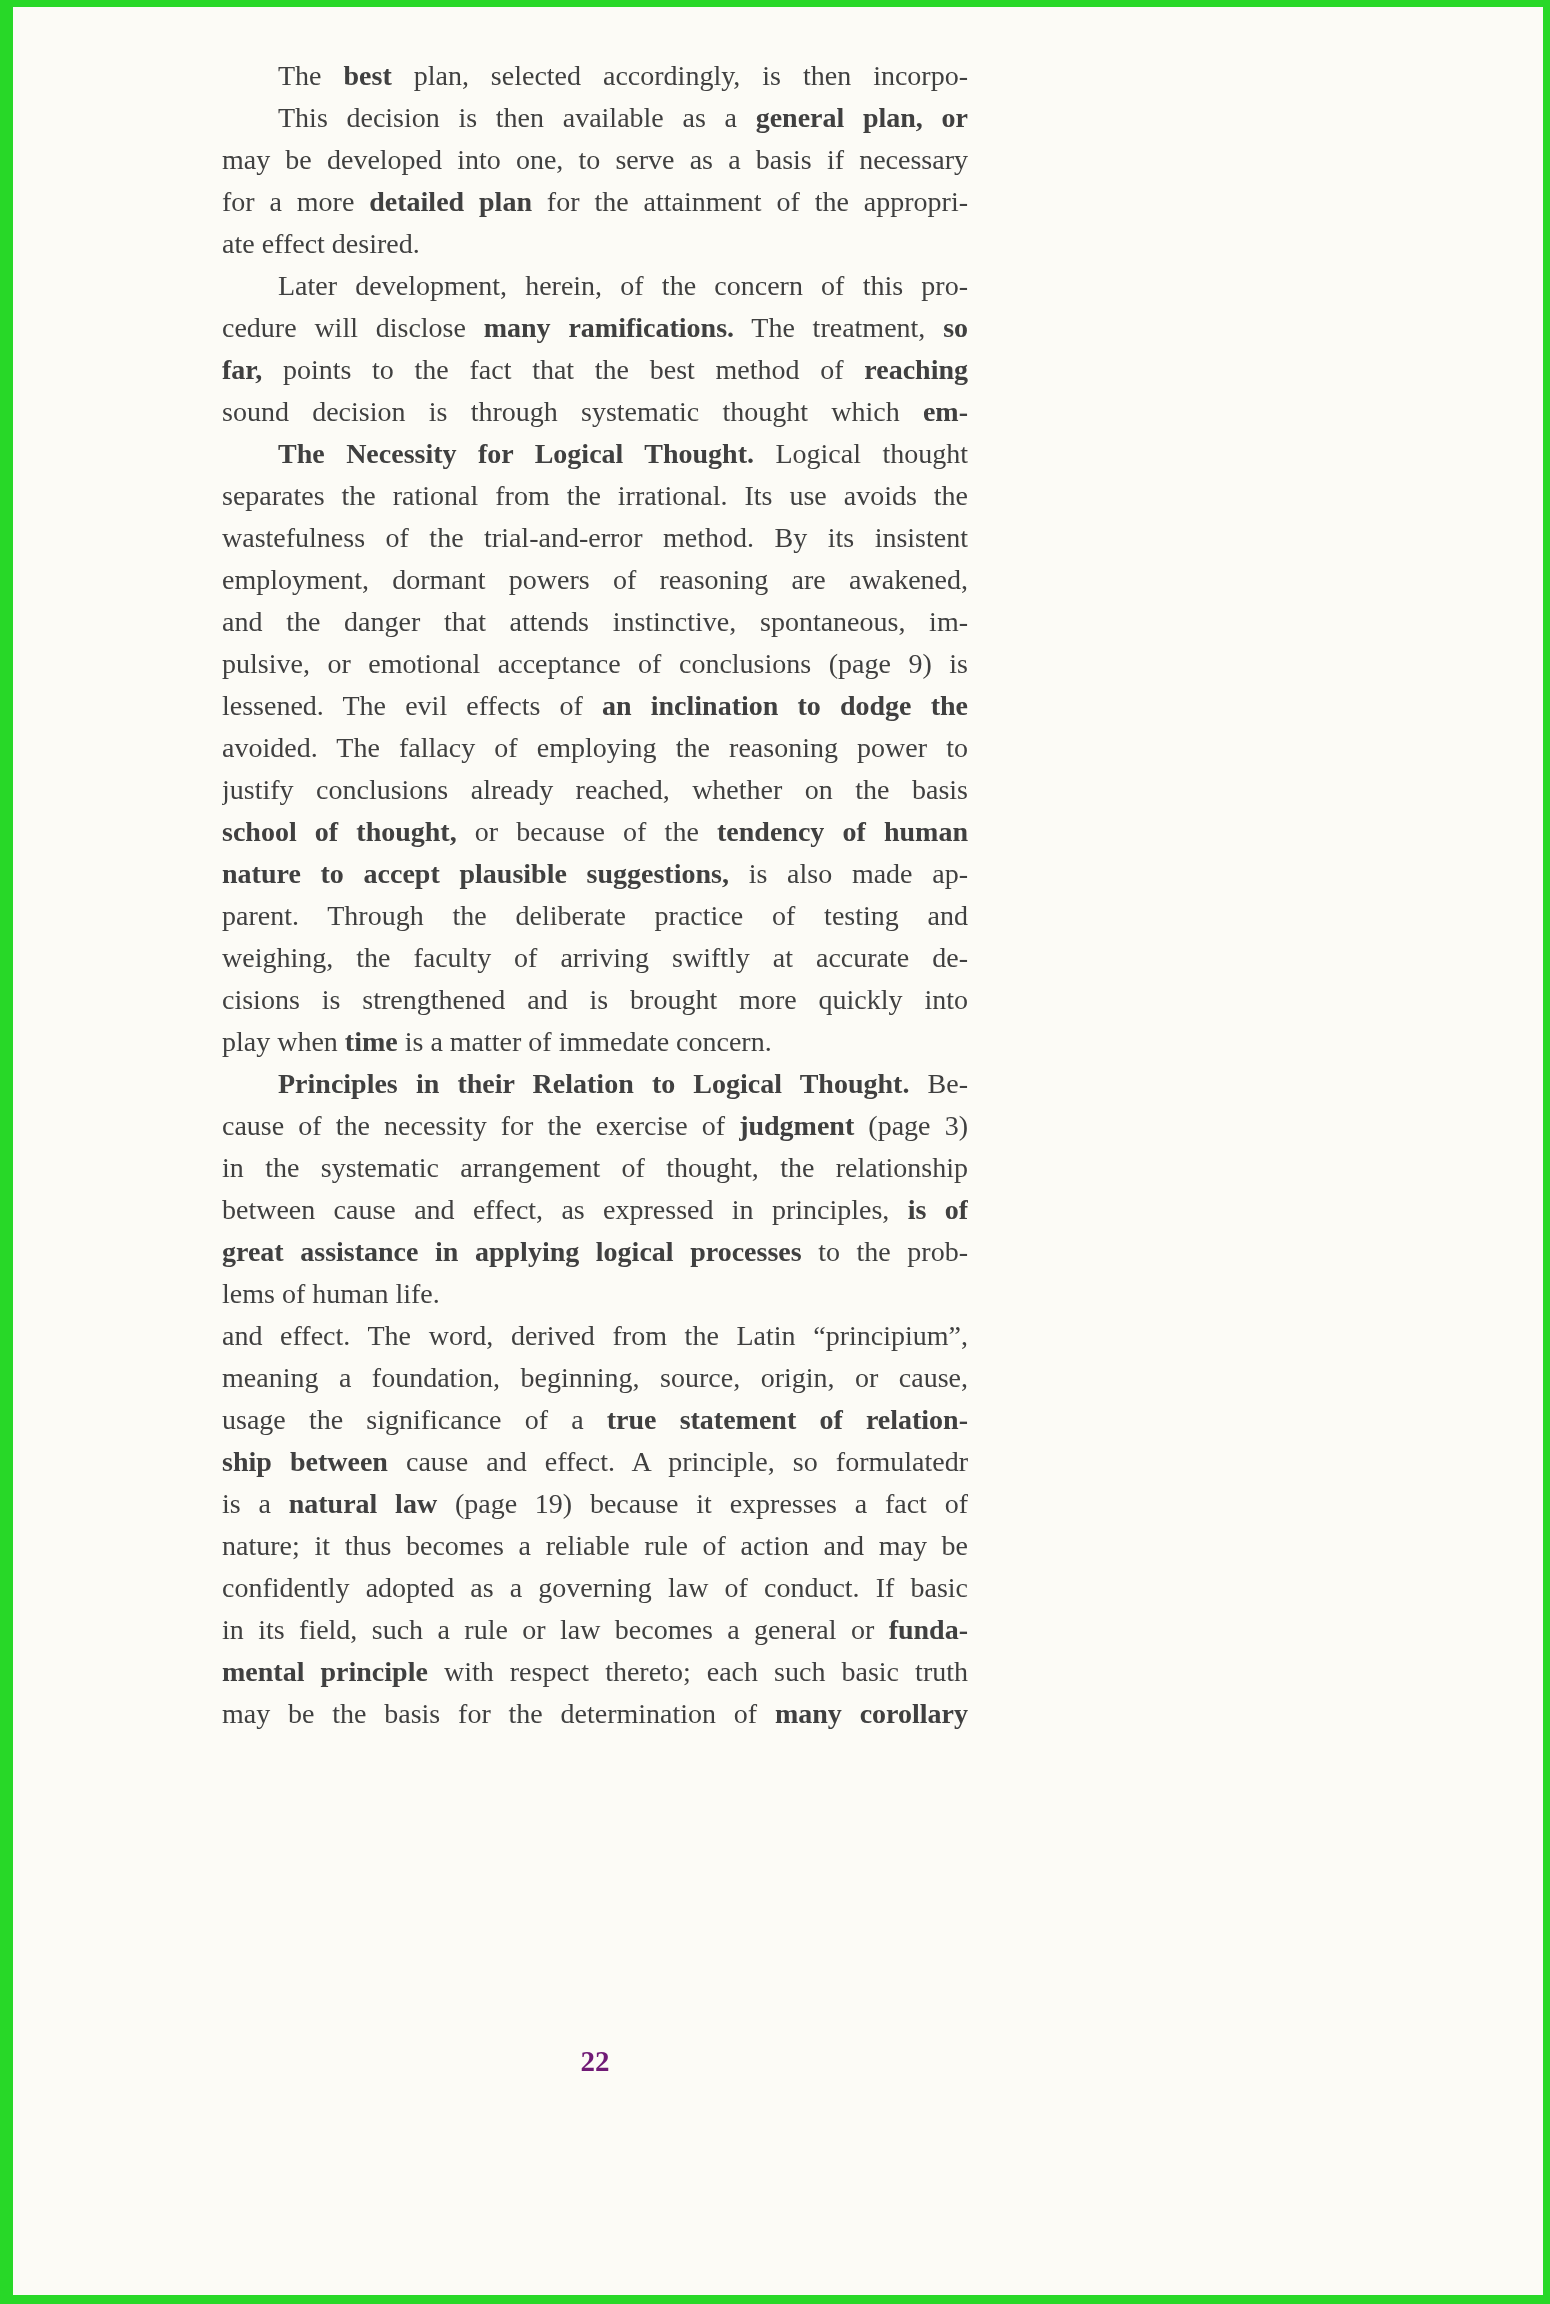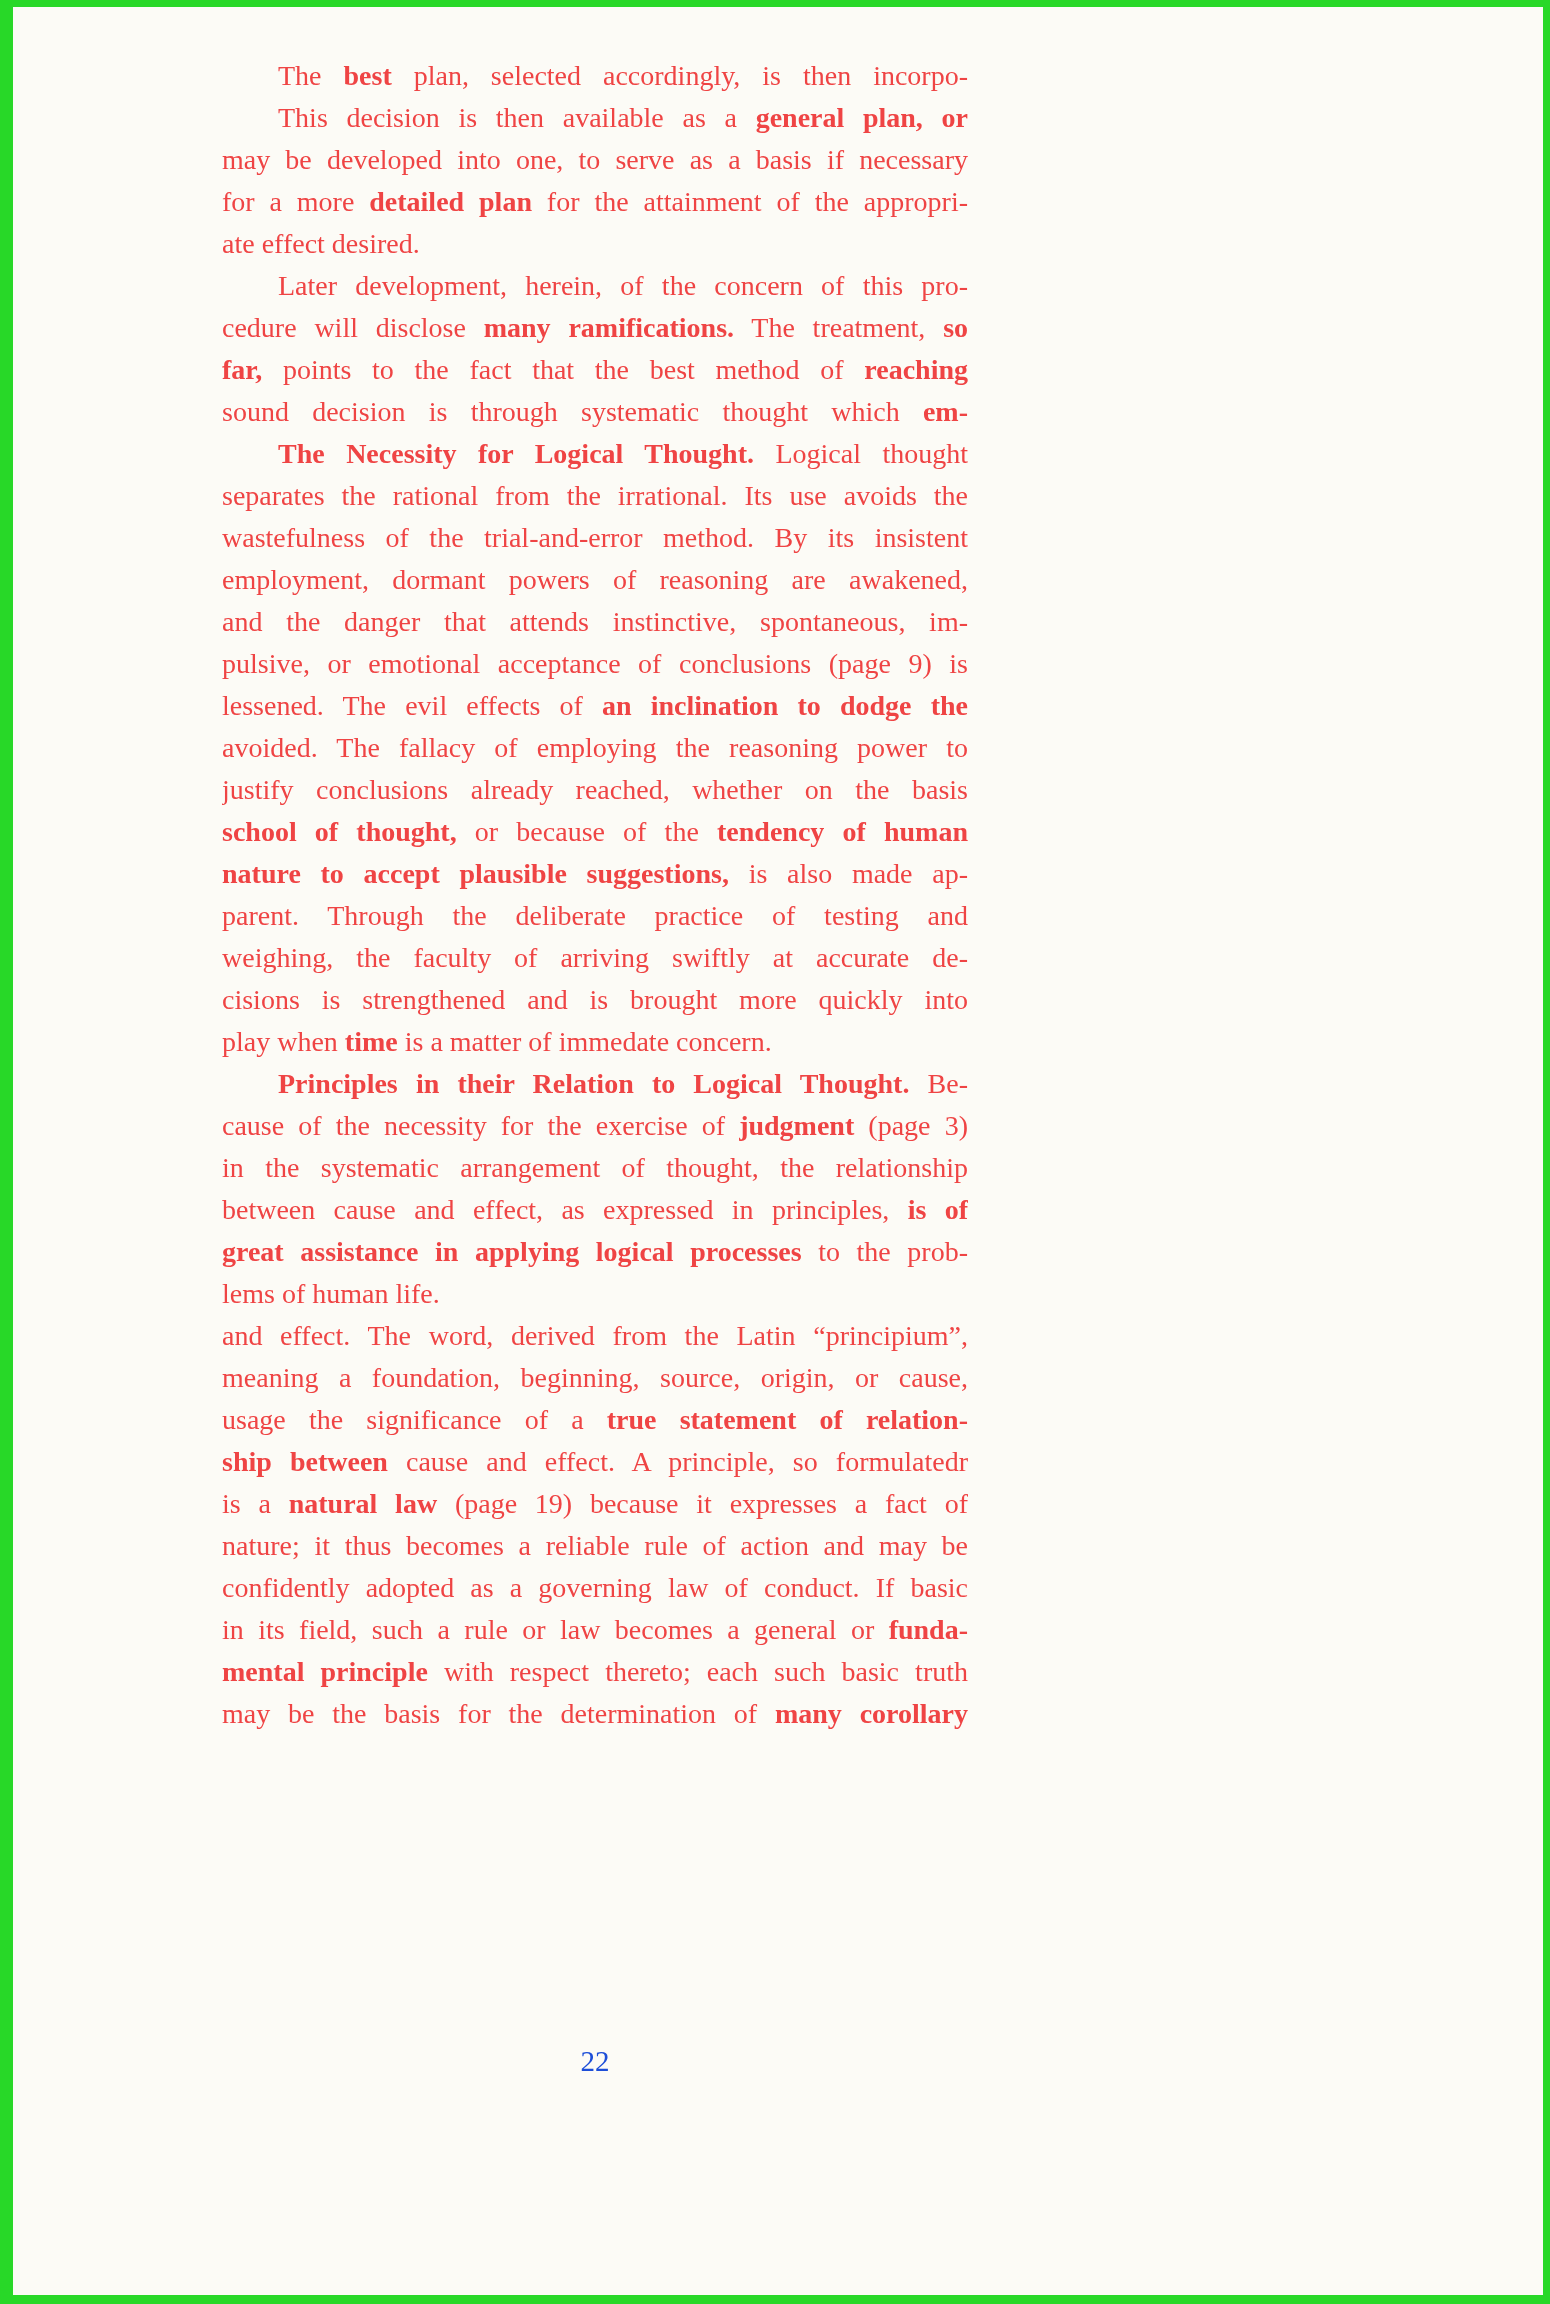--- a/index.html
+++ b/index.html
@@ -17,21 +17,21 @@
     top: 7px;
     right: 7px;
     bottom: 9px;
     background: #fcfbf6;
   }
   .text-block {
     position: absolute;
     left: 209px;  
     top: 48px;
     width: 746px;
-    color: #ef4444;
+    color: #404040;
     font-size: 28px;
   }
   .line {
     height: 42px;
     line-height: 42px;
     text-align: justify;
     text-align-last: justify;
     overflow: hidden;
     white-space: normal;
   }
@@ -48,23 +48,23 @@
   }
   .line.last::after { content: none; }
   .line.ind { text-indent: 56px; }
   .b { font-weight: 700; }
   .page-number {
     position: absolute;
     left: 209px;
     top: 2038px;
     width: 746px;
     text-align: center;
-    font-weight: 400;
+    font-weight: 700;
     font-size: 29px;
-    color: #1d4ed8;
+    color: #701a75;
   }
 </style>
 </head>
 <body style="background: rgb(40, 216, 40);">
 
 <main class="page" style="background: rgb(252, 251, 246);">
   <div class="text-block">
       <div class="line ind"><span>The </span><span class="b">best</span><span> plan, selected accordingly, is then incorpo-</span></div>
       <div class="line ind"><span>This decision is then available as a </span><span class="b">general plan, or</span></div>
       <div class="line"><span>may be developed into one, to serve as a basis if necessary</span></div>

